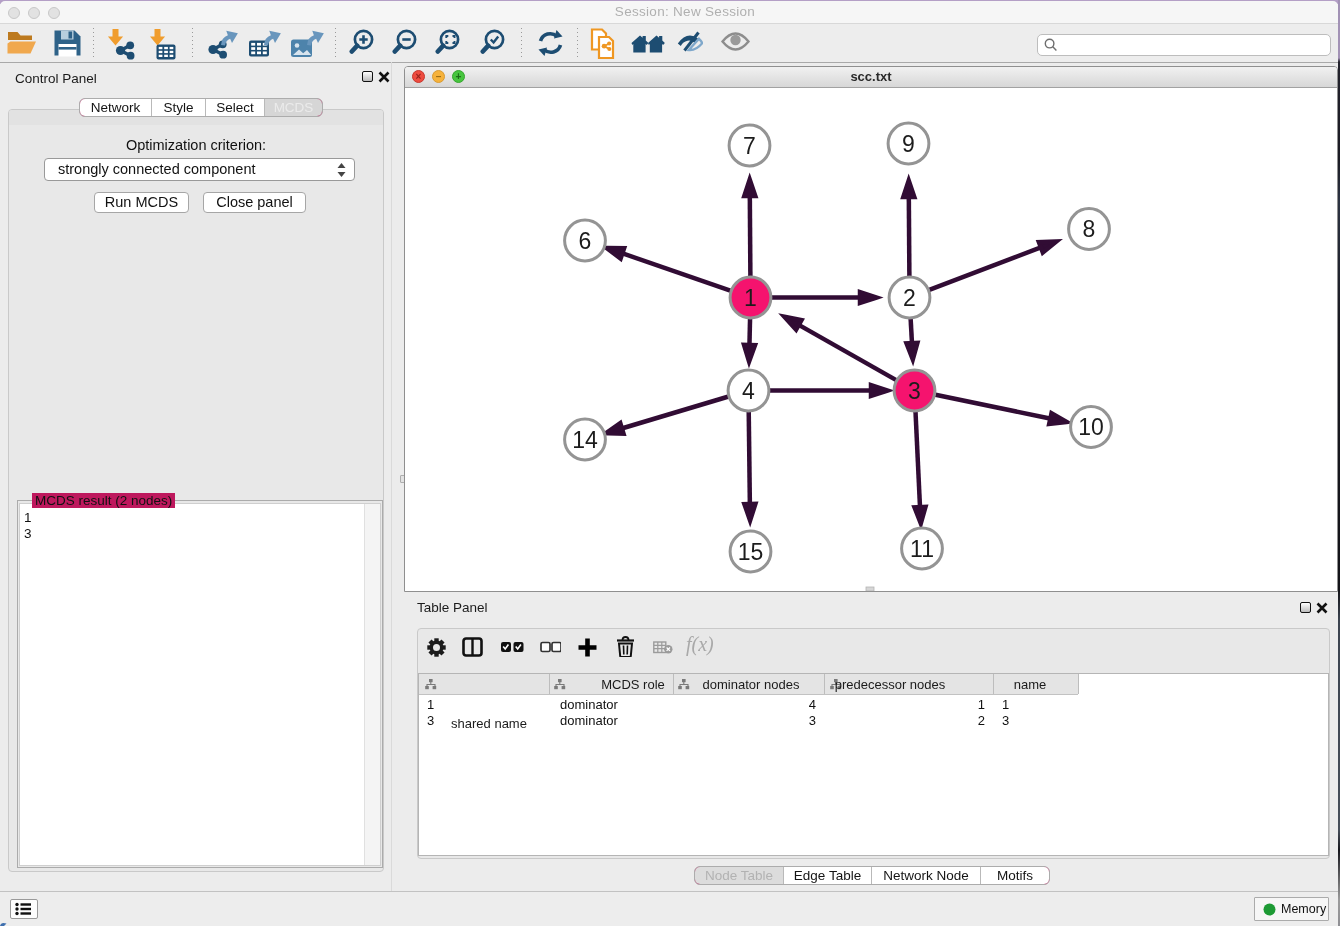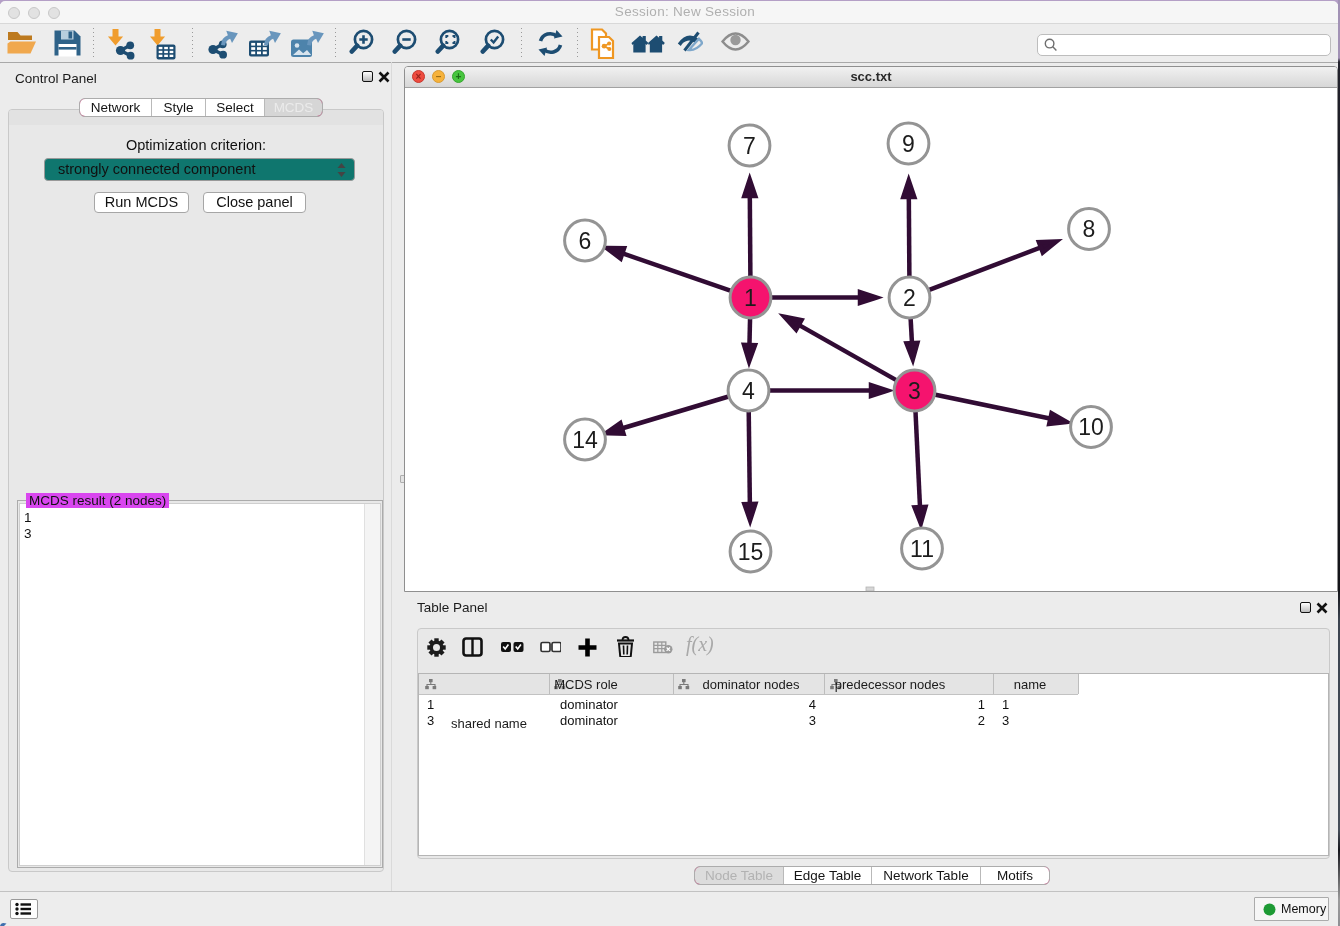--- a/index.html
+++ b/index.html
@@ -28,26 +28,26 @@
   #cp-pane{left:8px;top:109px;width:376px;height:763px;background:#e8e8e8;
      border:1px solid #c9c9c9;border-radius:4px;box-sizing:border-box;}
   #cp-pane-topstrip{left:9px;top:110px;width:374px;height:15px;background:#e2e2e2;border-radius:3px 3px 0 0;}
   .tabrow{position:absolute;display:flex;border:1px solid #acacac;border-radius:6px;overflow:hidden;height:19px;box-sizing:border-box;background:#be185d;}
   .tabrow .tab{font-size:13.5px;color:#141414;display:flex;align-items:center;justify-content:center;
      border-right:1px solid #b9b9b9;background:#fff;box-sizing:border-box;}
   .tabrow .tab:last-child{border-right:none;}
   .tabrow .tab.sel{background:#d6d6d6;color:#ebebeb;}
   .tabrow .tab.sel2{background:#dcdcdc;color:#b2b2b2;}
   #opt-label{left:8px;top:137px;width:376px;text-align:center;font-size:14.5px;color:#111;}
-  #dropdown{left:44px;top:158px;width:311px;height:23px;background:#0f766e;border:1px solid #999;
+  #dropdown{left:44px;top:158px;width:311px;height:23px;background:#ffffff;border:1px solid #999;
      border-radius:4px;box-sizing:border-box;font-size:14.5px;color:#111;line-height:21px;padding-left:13px;}
   .btn{position:absolute;height:21px;background:#fff;border:1px solid #a6a6a6;border-radius:4px;
      box-sizing:border-box;font-size:14.5px;color:#111;text-align:center;line-height:19px;}
   #fieldset{left:17px;top:500px;width:366px;height:368px;border:1px solid #ababab;box-sizing:border-box;}
-  #fs-legend{left:26px;top:493px;background:#d946ef;padding:0 3px;font-size:13.5px;color:#111;}
+  #fs-legend{left:32px;top:493px;background:#be185d;padding:0 3px;font-size:13.5px;color:#111;}
   #fs-white{left:19px;top:503px;width:362px;height:363px;background:#fff;border:1px solid #cfcfcf;box-sizing:border-box;}
   #fs-scroll{left:364px;top:504px;width:15px;height:361px;background:#f4f4f4;border-left:1px solid #e0e0e0;}
   #fs-vals{left:24px;top:510px;font-size:13.5px;color:#111;line-height:16px;}
   
   #netwin{left:404px;top:66px;width:934px;height:526px;background:#fff;border:1px solid #8f8f8f;
      border-radius:4px 4px 0 0;box-sizing:border-box;}
   #net-titlebar{left:405px;top:67px;width:932px;height:20px;
      background:linear-gradient(#f1f1f1,#d7d7d7);border-bottom:1px solid #a2a2a2;border-radius:3px 3px 0 0;}
   .tfl{position:absolute;top:3.5px;width:13px;height:13px;border-radius:50%;box-sizing:border-box;
       font-size:10px;font-weight:bold;text-align:center;line-height:12px;}
@@ -389,21 +389,21 @@
   </svg>
 <div class="th" style="left:409px;width:160px;text-align:center;margin-top:39px;">shared name</div>
 <svg class="ticon" style="left:554px;top:679px;" width="12" height="11" viewBox="0 0 12 11">
     <g fill="#7a7a7a">
       <rect x="4" y="0" width="3.6" height="3.2"></rect>
       <rect x="0.2" y="7" width="3.6" height="3.2"></rect>
       <rect x="7.6" y="7" width="3.6" height="3.2"></rect>
       <path d="M5.8 3 v2.5 M2 7.5 v-2 h8 v2" stroke="#7a7a7a" fill="none" stroke-width="1.1"></path>
     </g>
   </svg>
-<div class="th" style="left:506px;width:160px;text-align:center;">MCDS role</div>
+<div class="th" style="left:553px;width:160px;text-align:center;">MCDS role</div>
 <svg class="ticon" style="left:678px;top:679px;" width="12" height="11" viewBox="0 0 12 11">
     <g fill="#7a7a7a">
       <rect x="4" y="0" width="3.6" height="3.2"></rect>
       <rect x="0.2" y="7" width="3.6" height="3.2"></rect>
       <rect x="7.6" y="7" width="3.6" height="3.2"></rect>
       <path d="M5.8 3 v2.5 M2 7.5 v-2 h8 v2" stroke="#7a7a7a" fill="none" stroke-width="1.1"></path>
     </g>
   </svg>
 <div class="th" style="left:671px;width:160px;text-align:center;">dominator nodes</div>
 <svg class="ticon" style="left:830px;top:679px;" width="12" height="11" viewBox="0 0 12 11">
@@ -427,21 +427,21 @@
 <div class="cell" style="left:845px;top:697px;width:140px;text-align:right;">1</div>
 <div class="cell" style="left:1002px;top:697px;">1</div>
 <div class="cell" style="left:427px;top:713px;">3</div>
 <div class="cell" style="left:560px;top:713px;">dominator</div>
 <div class="cell" style="left:676px;top:713px;width:140px;text-align:right;">3</div>
 <div class="cell" style="left:845px;top:713px;width:140px;text-align:right;">2</div>
 <div class="cell" style="left:1002px;top:713px;">3</div>
 <div class="abs tabrow" style="left:694px;top:866px;">
   <div class="tab sel2" style="width:89px;">Node Table</div>
   <div class="tab" style="width:88px;">Edge Table</div>
-  <div class="tab" style="width:109px;">Network Table</div>
+  <div class="tab" style="width:109px;">Network Node</div>
   <div class="tab" style="width:68px;">Motifs</div>
 </div>
 <div class="abs" id="statusbar"></div>
 <div class="abs" id="listbtn">
     <svg width="26" height="18" viewBox="0 0 26 18" style="margin:0 auto;display:block;">
       <g fill="#111">
         <circle cx="6" cy="4.5" r="1.7"></circle>
         <circle cx="6" cy="9" r="1.7"></circle>
         <circle cx="6" cy="13.5" r="1.7"></circle>
         <rect x="9.5" y="3.3" width="10.5" height="2.4"></rect>

